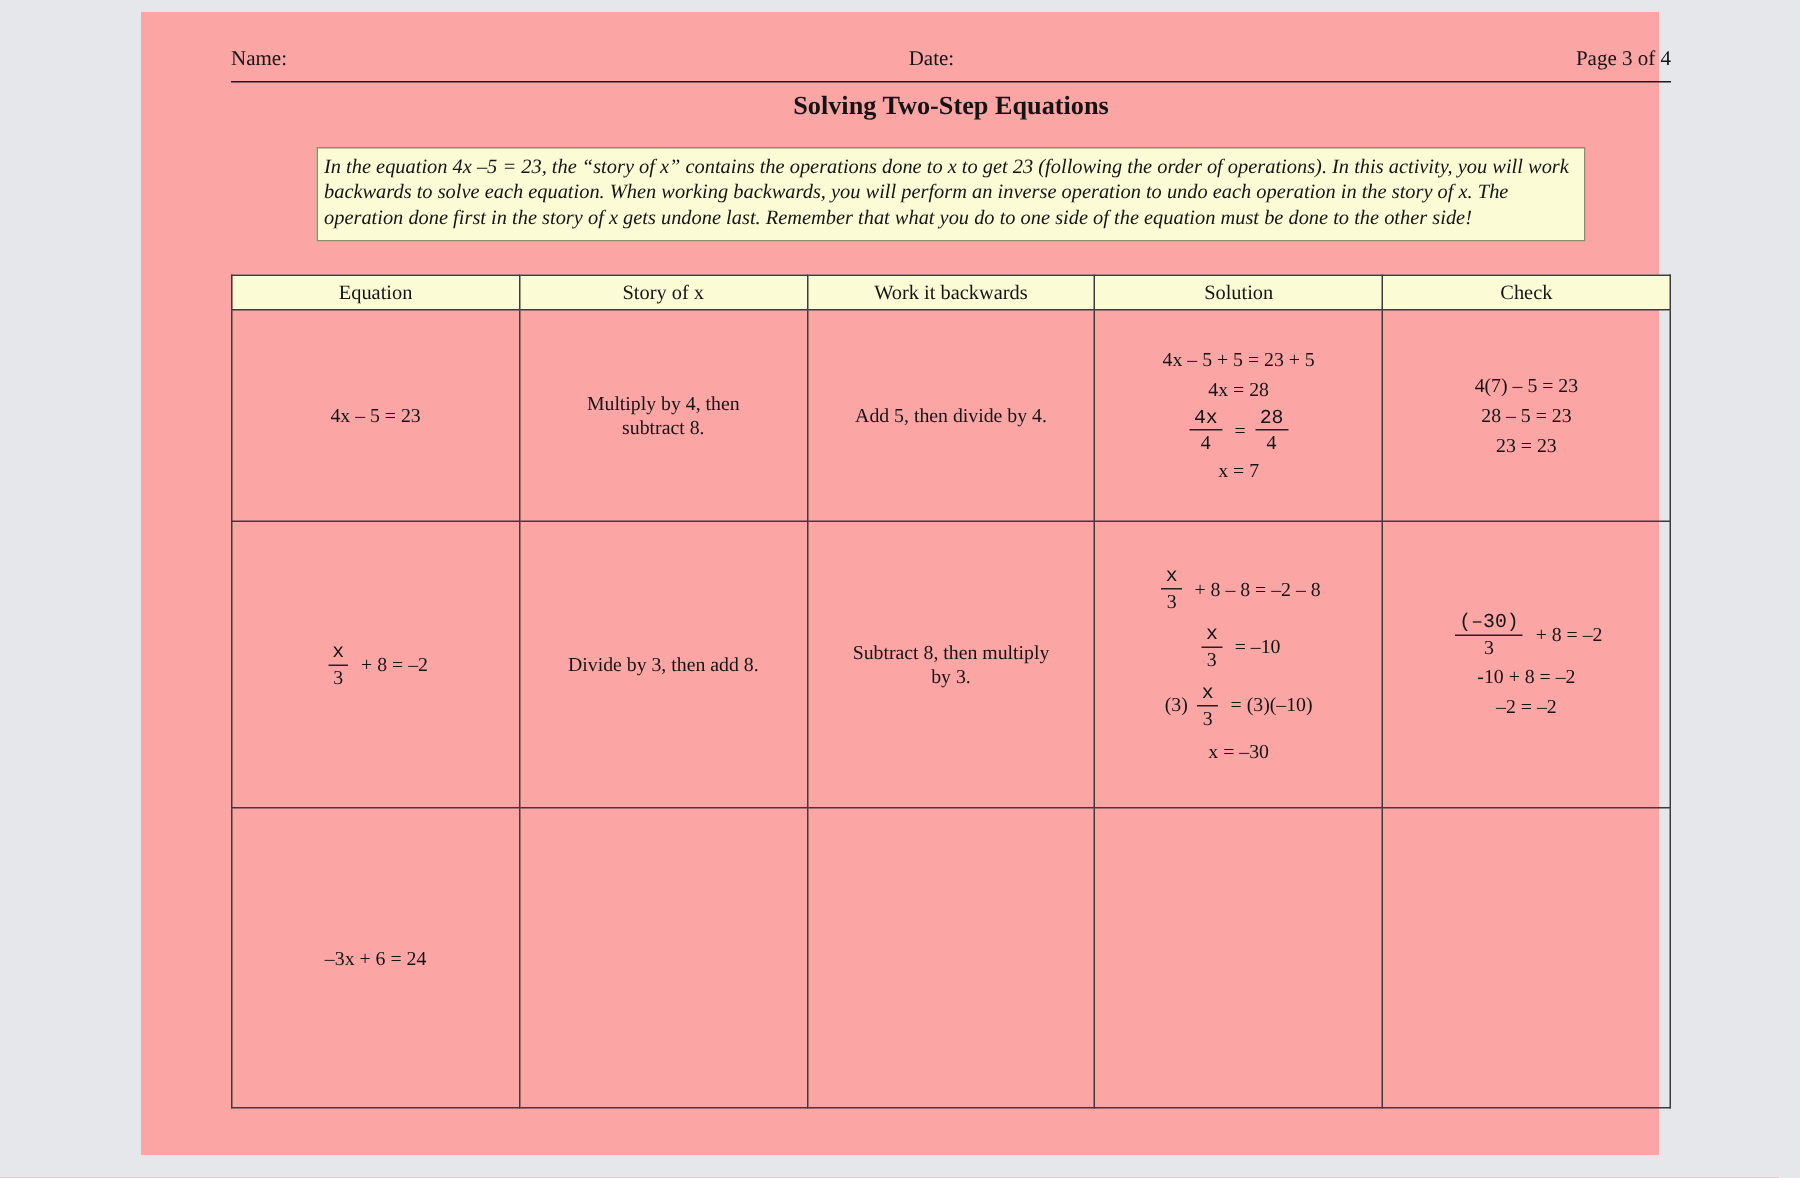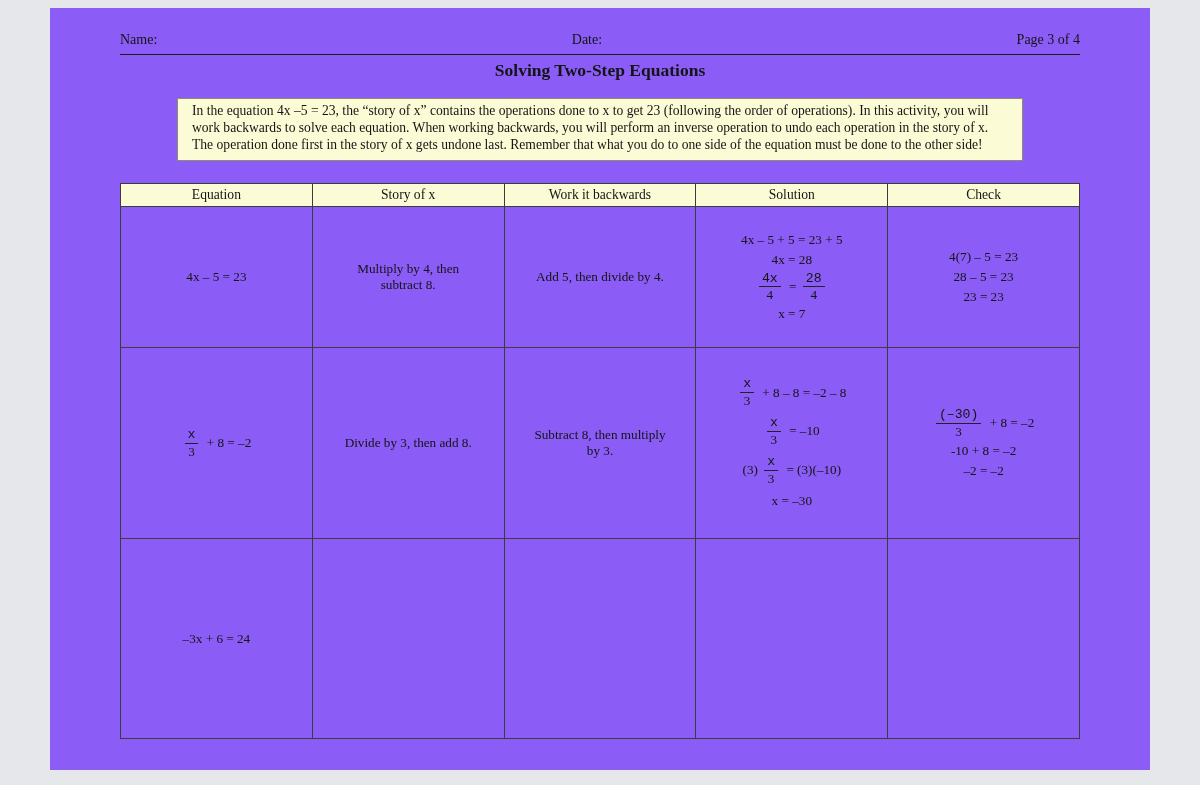--- a/index.html
+++ b/index.html
@@ -5,23 +5,23 @@
   * { box-sizing: border-box; }
   html, body { margin: 0; padding: 0; }
   body {
     width: 1200px; height: 785px;
     background: #e5e7ea;
     font-family: "Liberation Serif", serif;
     color: #141414;
     overflow: hidden;
   }
   .page {
-    width: 1100px; height: 762px;
+    width: 1012px; height: 762px;
     margin: 8px auto 0;
-    background: #8b5cf6;
+    background: #fca5a5;
     padding: 24px 60px 0;
   }
   .content { width: 960px; margin: 0 auto; }
 
   
   .header-row {
     display: flex; justify-content: space-between; align-items: flex-end;
     border-bottom: 1.5px solid #1c1c1c;
     padding-bottom: 6px;
     font-size: 14px;
@@ -34,23 +34,24 @@
     font-size: 17.5px;
     margin: 5px 0 0;
   }
 
   
   .intro-box {
     width: 846px;
     margin: 17px auto 0;
     background: #fbfbd6;
     border: 1px solid #8e8e6e;
-    padding: 4px 14px 6px;
+    padding: 4px 4px 6px;
     font-size: 13.6px;
     line-height: 1.24;
+    font-style: italic;
   }
 
   
   table.ws {
     width: 960px;
     margin: 22px auto 0;
     border-collapse: collapse;
     table-layout: fixed;
   }
   table.ws th, table.ws td {

